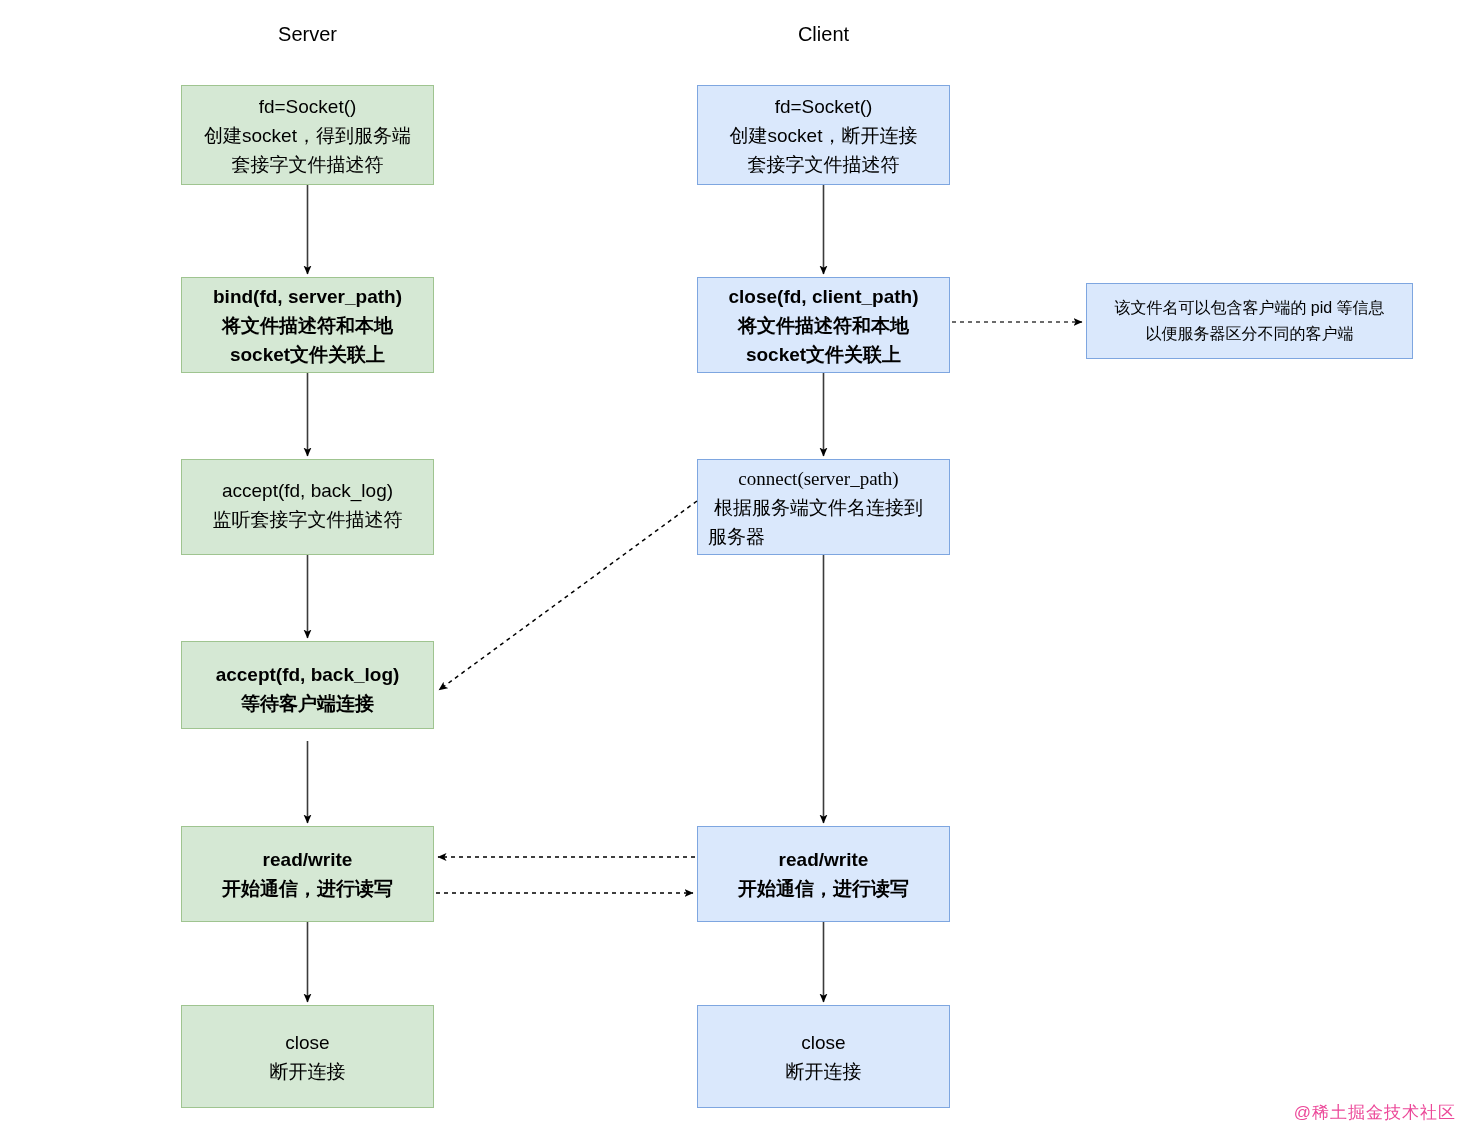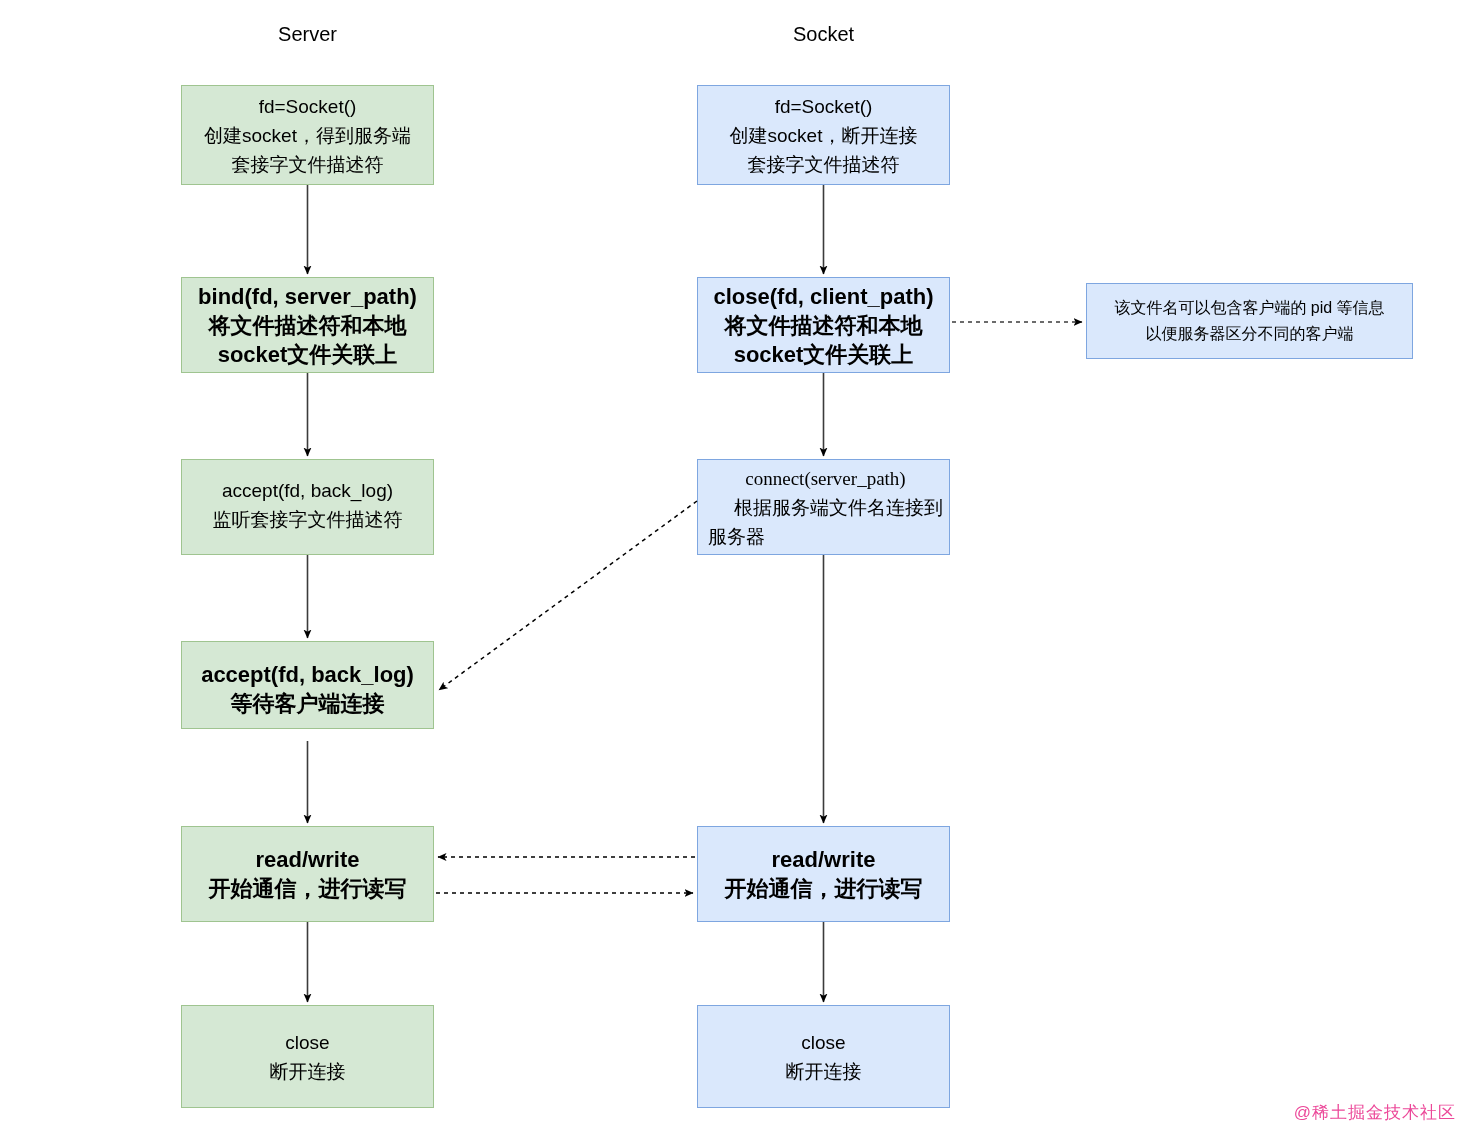--- a/index.html
+++ b/index.html
@@ -25,29 +25,29 @@
     white-space: nowrap;
   }
 
   .node {
     position: absolute;
     display: flex;
     flex-direction: column;
     align-items: center;
     justify-content: center;
     text-align: center;
-    padding: 4px 6px;
+    padding: 4px 20px;
   }
   .node .line { display: block; white-space: nowrap; }
 
   .node.green { background: #d5e8d4; border: 1.3px solid #9fc490; }
   .node.blue  { background: #dae8fc; border: 1.3px solid #7ea6e0; }
 
   .t-normal { font-size: 19px; line-height: 29px; font-weight: 400; }
-  .t-bold   { font-size: 22px; line-height: 29px; font-weight: 700; }
+  .t-bold   { font-size: 19px; line-height: 29px; font-weight: 700; }
   .t-note   { font-size: 16px; line-height: 26px; font-weight: 400; }
 
   svg.arrows {
     position: absolute; left: 0; top: 0;
     width: 1478px; height: 1146px;
     pointer-events: none;
   }
 
   .watermark {
     position: absolute;
@@ -60,21 +60,21 @@
 </style>
 </head>
 <body>
 
 <div id="canvas">
 
   <div class="col-header" style="left:181px; top:22px; width:253px;text-align:center;">
     <span>Server</span>
   </div>
   <div class="col-header" style="left:697px; top:22px; width:253px;">
-    <span>Socket</span>
+    <span>Client</span>
   </div>
 
   <div class="node green" style="left:181px; top:85px; width:253px; height:100px;">
     <span class="line t-normal">fd=Socket()</span>
     <span class="line t-normal">创建socket，得到服务端</span>
     <span class="line t-normal">套接字文件描述符</span>
   </div>
 
   <div class="node green" style="left:181px; top:277px; width:253px; height:96px;">
     <span class="line t-bold">bind(fd, server_path)</span>
@@ -109,21 +109,21 @@
   </div>
 
   <div class="node blue" style="left:697px; top:277px; width:253px; height:96px;">
     <span class="line t-bold">close(fd, client_path)</span>
     <span class="line t-bold">将文件描述符和本地</span>
     <span class="line t-bold">socket文件关联上</span>
   </div>
 
   <div class="node blue" style="left:697px; top:459px; width:253px; height:96px; align-items:flex-start; padding-left:10px;">
     <span class="line t-normal" style="width:100%; text-align:center;font-family:Liberation Serif, serif;">connect(server_path)</span>
-    <span class="line t-normal" style="width:100%; text-align:right;">根据服务端文件名连接到</span>
+    <span class="line t-normal" style="width:100%; text-align:center;">根据服务端文件名连接到</span>
     <span class="line t-normal">服务器</span>
   </div>
 
   <div class="node blue" style="left:697px; top:826px; width:253px; height:96px;">
     <span class="line t-bold">read/write</span>
     <span class="line t-bold">开始通信，进行读写</span>
   </div>
 
   <div class="node blue" style="left:697px; top:1005px; width:253px; height:103px;">
     <span class="line t-normal">close</span>

